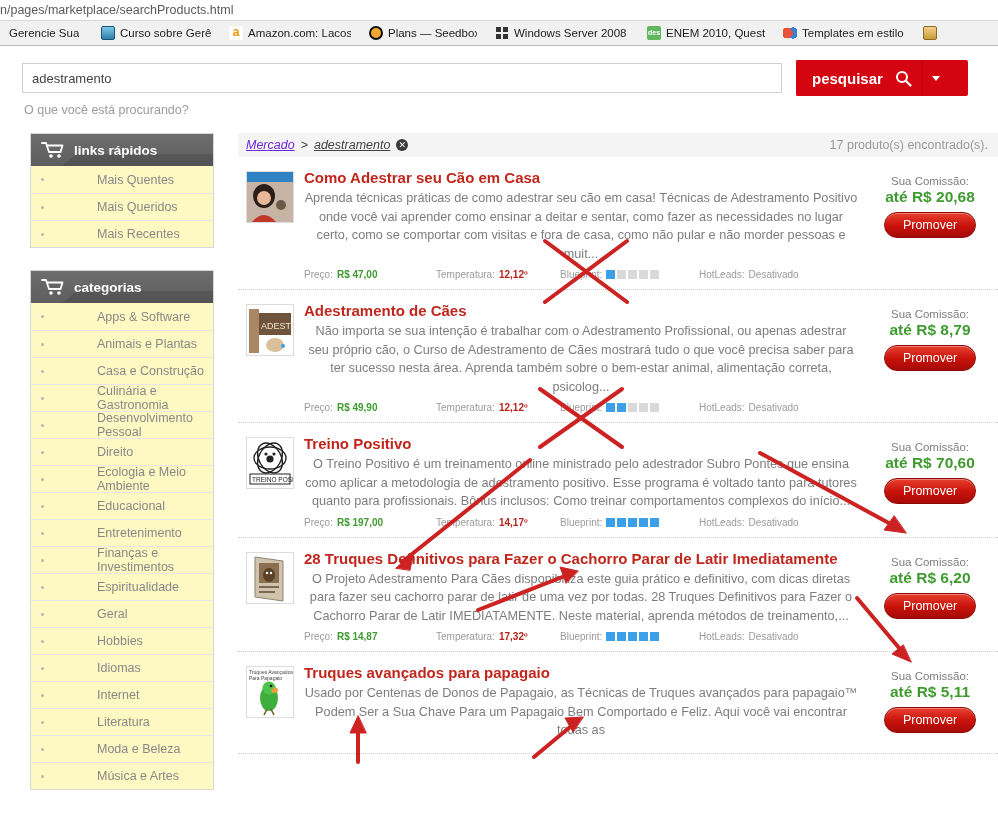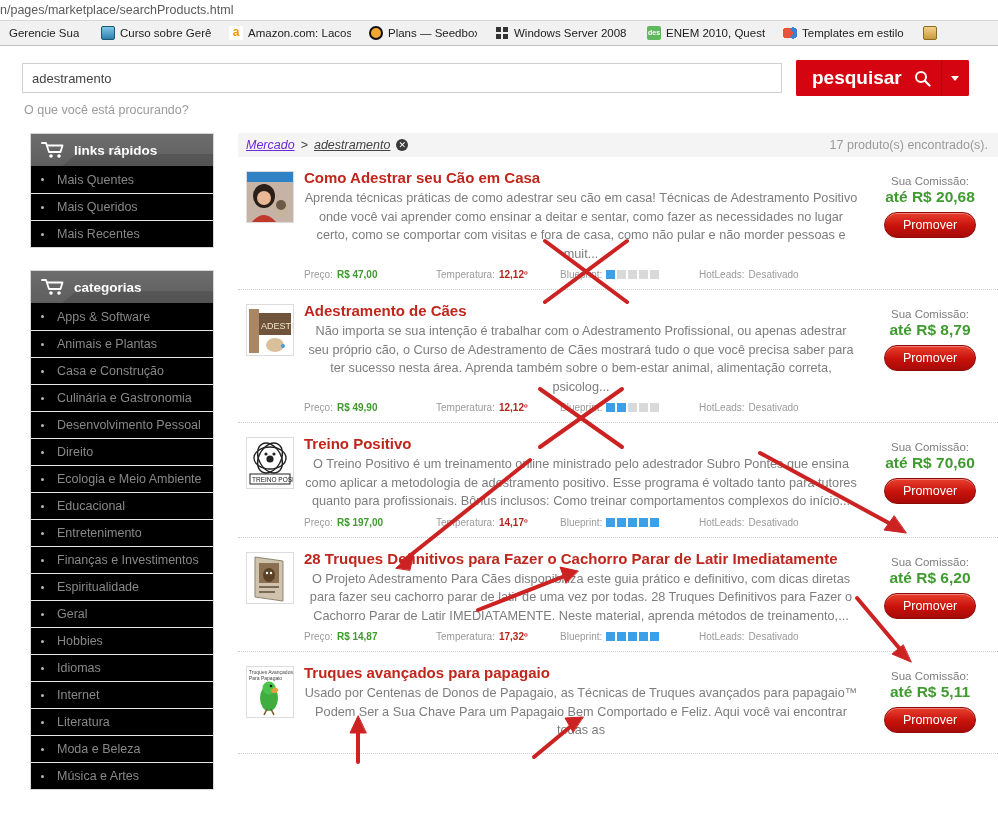--- a/index.html
+++ b/index.html
@@ -99,21 +99,21 @@
     background: #d40511;
     border-radius: 2px;
     overflow: hidden;
     min-width: 172px;
   }
   .search-btn {
     background: #d40511;
     color: #fff;
     border: 0;
     font-family: "Liberation Sans", sans-serif;
-    font-size: 19px;
+    font-size: 15px;
     font-weight: bold;
     padding: 0 10px 0 16px;
     display: flex;
     align-items: center;
     gap: 12px;
     cursor: pointer;
   }
   .search-btn svg { display:block; }
   .search-caret {
     width: 28px;
@@ -168,22 +168,23 @@
     pointer-events:none;
   }
   .panel-item {
     border-top: 1px solid #e6e6e6;
     height: 27px;
     display: flex;
     align-items: center;
     font-size: 12.5px;
     color: #888;
     padding-left: 10px;
-    background:#000000;
+    background:#fef9c3;
     cursor: pointer;
+    gap: 40px;
   }
   .panel-item:first-child { border-top: 0; }
   .panel-item .bullet {
     width:3px;height:3px;background:#b6b6b6;border-radius:50%;
     margin-right: 13px; flex:0 0 3px;
   }
 
   
   .results { flex: 1 1 auto; padding: 0 0 0 24px; padding-right: 0px; }
   .crumbbar {

